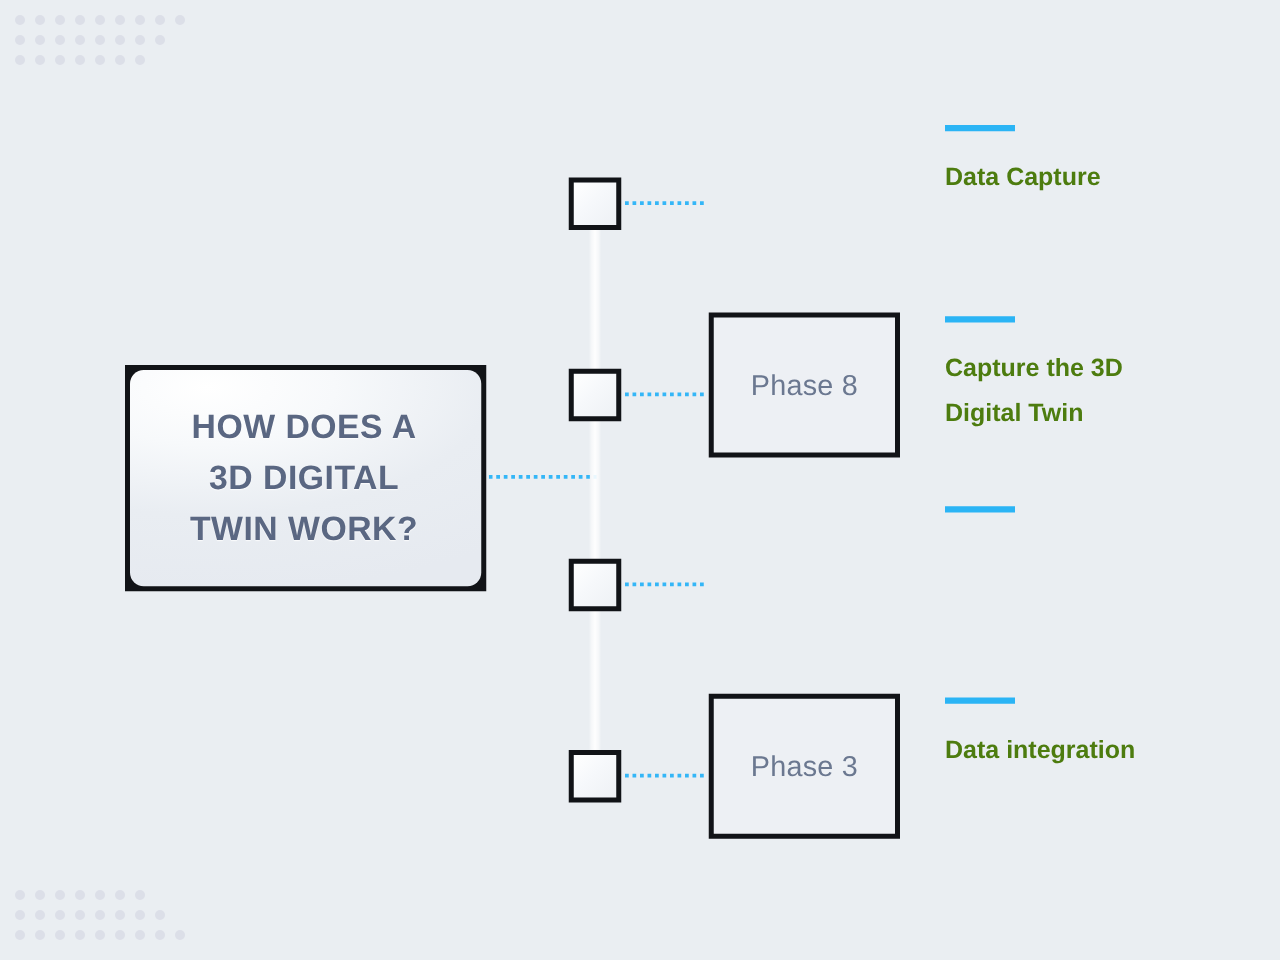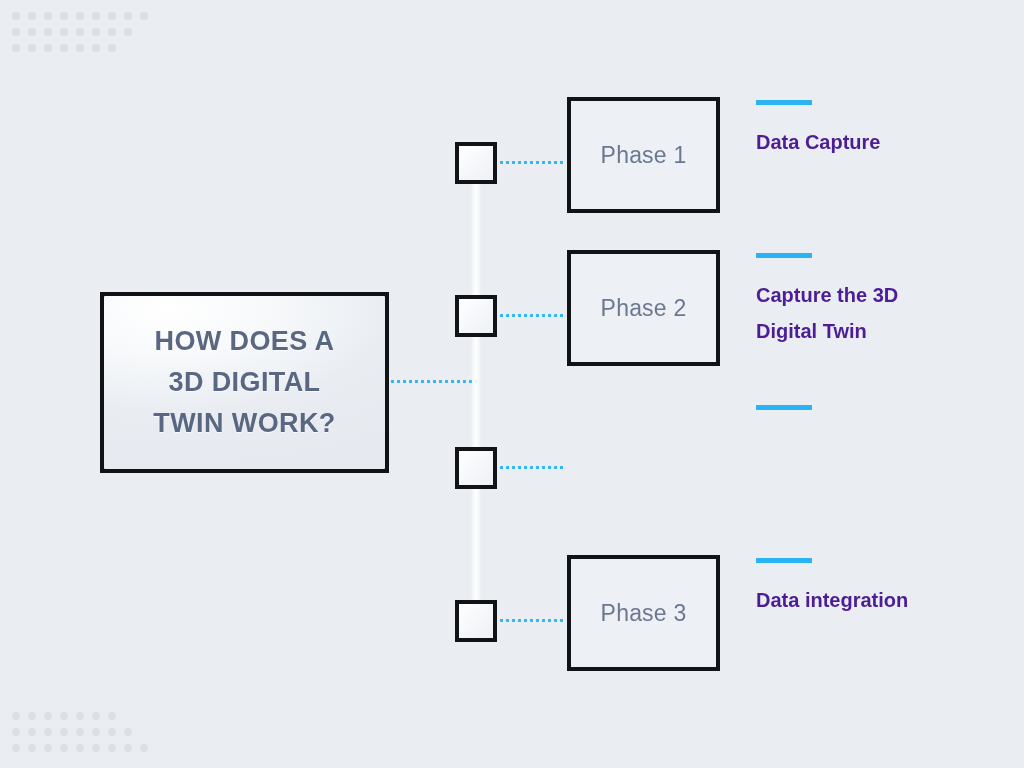--- a/index.html
+++ b/index.html
@@ -51,26 +51,27 @@
     width: 289px;
     height: 181px;
     background: #111317;
     box-sizing: border-box;
     padding: 4px;
   }
   .title-box-inner {
     width: 100%;
     height: 100%;
     box-sizing: border-box;
-    border-radius: 1px;
+    border-radius: 11px;
     background:
       radial-gradient(130% 95% at 22% 8%, #ffffff 0%, #f7f9fb 28%, #e9edf2 62%, #e6eaf0 100%);
     display: flex;
     align-items: center;
-    justify-content: center;
+    justify-content: flex-start;
+    padding-left: 48px;
   }
   .title-text {
     color: #5a6782;
     font-size: 27px;
     font-weight: bold;
     line-height: 1.52;
     letter-spacing: 0.4px;
     text-align: center;
     text-transform: uppercase;
     white-space: pre-line;
@@ -156,21 +157,21 @@
     top: 10px;
     width: 250px;
   }
   .accent-bar {
     width: 56px;
     height: 5px;
     background: #2bb4f5;
     margin-bottom: 19px;
   }
   .caption-text {
-    color: #4c1d95;
+    color: #4d7c0f;
     font-size: 20px;
     font-weight: bold;
     line-height: 1.8;
     max-width: 190px;
   }
 </style>
 </head>
 <body>
 
 <div class="canvas">
@@ -216,33 +217,30 @@
     </div>
   </div>
 
   <div class="trunk-line"></div>
   <div class="spine"></div>
 
   <div id="rows-container">
       <div class="row" style="top: 90px;">
         <div class="marker"></div>
         <div class="connector"></div>
+        <div class="caption">
+          <div class="accent-bar" style="background: rgb(43, 180, 245);"></div>
+          <div class="caption-text">Data Capture</div>
+        </div>
+      </div>
+      <div class="row" style="top: 243px;">
+        <div class="marker"></div>
+        <div class="connector"></div>
         <div class="phase-box">
-          <span class="phase-label">Phase 1</span>
-        </div>
-        <div class="caption">
-          <div class="accent-bar" style="background: rgb(43, 180, 245);"></div>
-          <div class="caption-text">Data Capture</div>
-        </div>
-      </div>
-      <div class="row" style="top: 243px;">
-        <div class="marker"></div>
-        <div class="connector"></div>
-        <div class="phase-box">
-          <span class="phase-label">Phase 2</span>
+          <span class="phase-label">Phase 8</span>
         </div>
         <div class="caption">
           <div class="accent-bar" style="background: rgb(43, 180, 245);"></div>
           <div class="caption-text">Capture the 3D Digital Twin</div>
         </div>
       </div>
       <div class="row" style="top: 395px;">
         <div class="marker"></div>
         <div class="connector"></div>
         <div class="caption">

